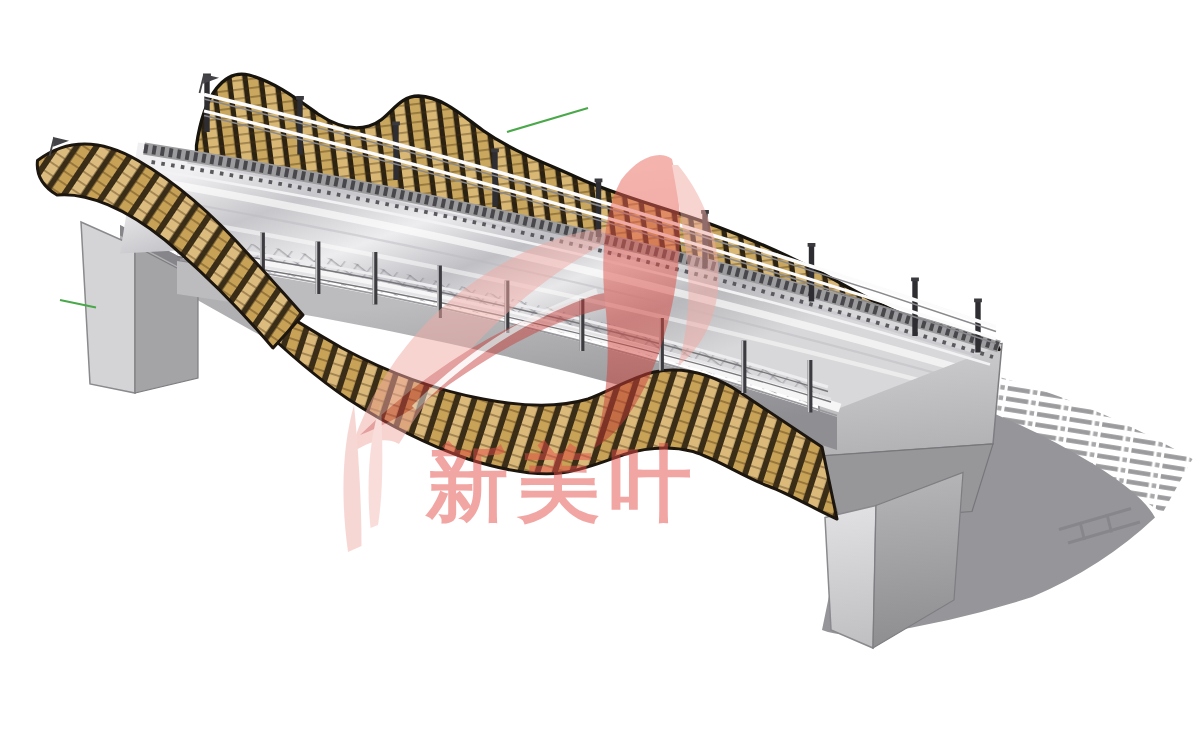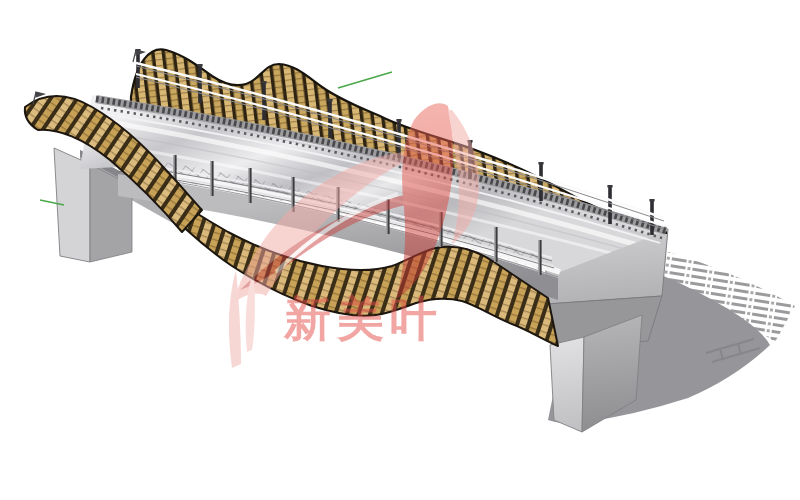--- a/index.html
+++ b/index.html
@@ -1,21 +1,21 @@
 <!DOCTYPE html>
 <html><head>
 <meta charset="utf-8">
 <style>
   html,body{margin:0;padding:0;background:#fff;}
   #stage{position:relative;width:800px;height:500px;background:#fff;overflow:hidden;
          font-family:"DejaVu Sans","Liberation Sans",sans-serif;}
   #stage svg{position:absolute;left:0;top:0;}
   .wm-text{
     position:absolute;left:284px;top:295px;width:260px;
-    font-size:47px;font-weight:700;letter-spacing:6px;line-height:1;
+    font-size:55px;font-weight:700;letter-spacing:6px;line-height:1;
     color:rgba(228,78,72,0.5);
     font-family:"DejaVu Sans",sans-serif;
     user-select:none;pointer-events:none;white-space:nowrap;
   }
 </style>
 </head>
 <body>
 
 <div id="stage">
 <svg width="800" height="500" viewBox="0 0 800 500">

